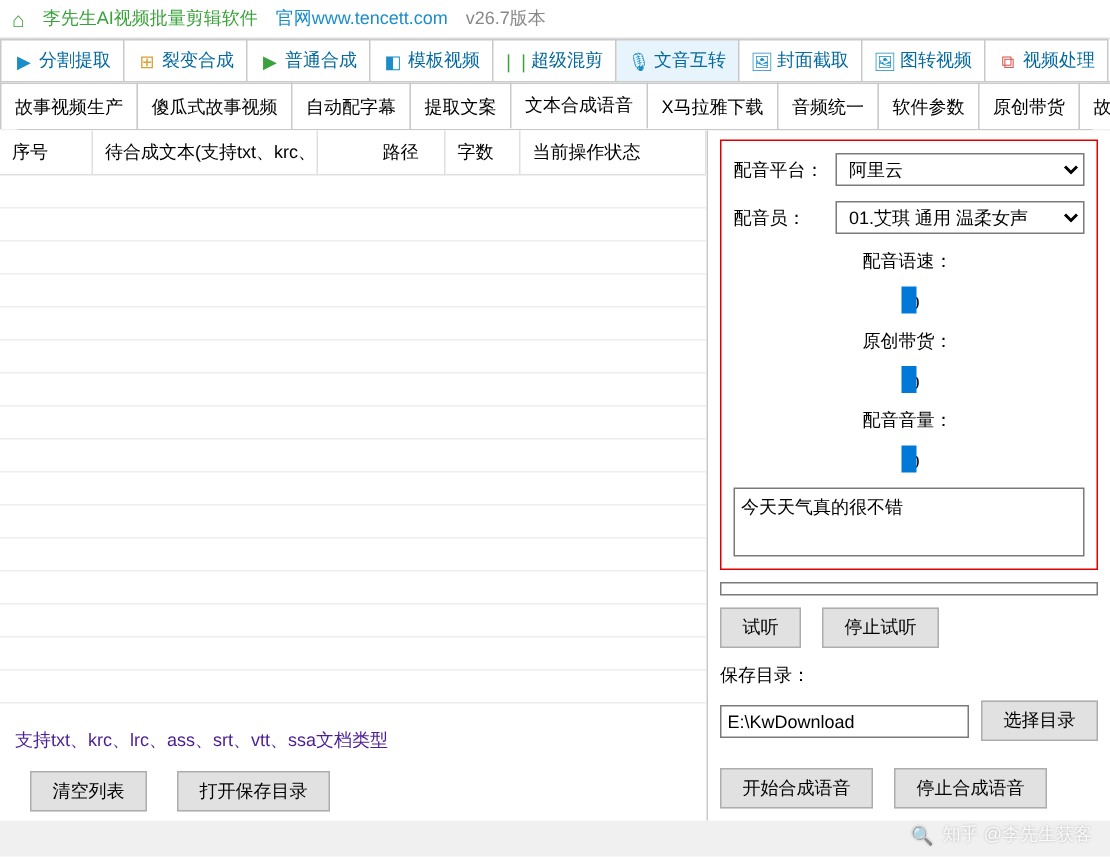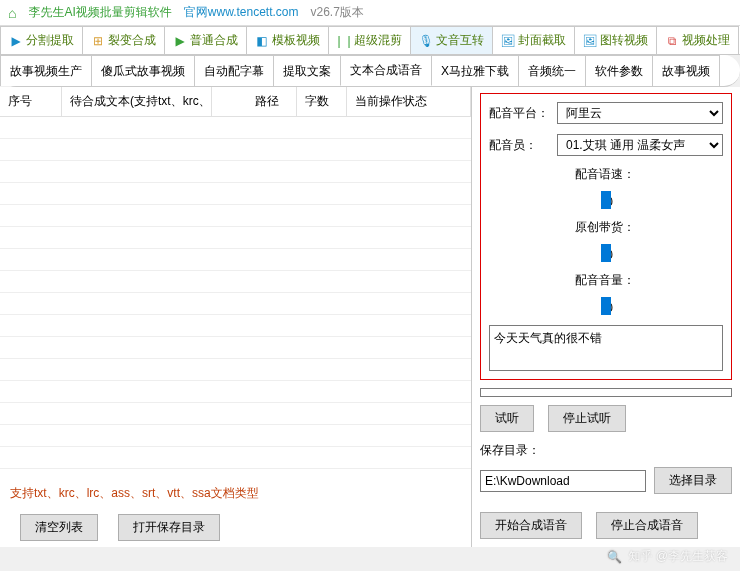--- a/index.html
+++ b/index.html
@@ -5,38 +5,38 @@
 * { box-sizing: border-box; margin: 0; padding: 0; font-family: "Microsoft YaHei", sans-serif; font-size: 12px; }
 body { background: #f0f0f0; width: 740px; height: 571px; overflow: hidden; }
 .title-bar { background: #fff; padding: 4px 8px; border-bottom: 1px solid #ddd; display: flex; align-items: center; gap: 12px; }
 .title-bar .home-icon { color: #3aa23a; font-size: 14px; }
 .title-green { color: #3aa23a; }
 .title-blue { color: #1b8dc9; }
 .title-gray { color: #888; }
 .tab-row { display: flex; background: #fff; border-bottom: 1px solid #c9c9c9; padding: 0; }
 .tab-row .tab { padding: 5px 8px; border: 1px solid #c9c9c9; border-bottom: none; background: #fff; margin-right: -1px; display: flex; align-items: center; gap: 3px; cursor: pointer; white-space: nowrap; }
 .tab-row .tab .ic { width: 14px; height: 14px; display: inline-flex; align-items: center; justify-content: center; }
-.tab-row .tab span.lbl { color: #4d7c0f; }
+.tab-row .tab span.lbl { color: #0369a1; }
 .tab-row.sub .tab { padding: 6px 9px; }
 .tab-row.sub .tab span.lbl { color: #000; }
 .tab-row.sub .tab.active { background: #fff; border-bottom: 1px solid #fff; position: relative; z-index: 2; }
 .tab-row.sub { border-top: none; border-radius: 16px; }
 .tab-row.top .tab.active { background: #e8f4fc; }
 .content { display: flex; background: #fff; height: 460px; }
 .left { flex: 1; display: flex; flex-direction: column; border-right: 1px solid #c9c9c9; }
 .table-header { display: flex; background: #fff; border-bottom: 1px solid #e0e0e0; }
 .table-header .col { padding: 6px 8px; border-right: 1px solid #e0e0e0; white-space: nowrap; overflow: hidden; }
 .col.c1 { width: 62px; }
 .col.c2 { width: 150px; }
 .col.c3 { width: 50px; margin-left: 35px; }
 .col.c4 { width: 50px; }
 .col.c5 { flex: 1; }
 .table-body { flex: 1; overflow: hidden; }
 .table-row { display: flex; height: 22px; border-bottom: 1px solid #eee; }
-.red-hint { color: #c2410c; padding: 6px 10px; }
+.red-hint { color: #4c1d95; padding: 6px 10px; }
 .bottom-buttons { display: flex; gap: 20px; padding: 6px 20px; }
 .btn { border: 1px solid #adadad; background: #e1e1e1; padding: 4px 14px; cursor: pointer; }
 .right { width: 268px; padding: 6px 8px 8px 8px; display: flex; flex-direction: column; gap: 8px; }
 .red-box { border: 1px solid #d00; padding: 8px 8px; display: flex; flex-direction: column; gap: 10px; }
 .form-row { display: flex; align-items: center; gap: 6px; }
 .form-row .flabel { width: 62px; }
 .form-row select, .form-row input[type=text] { flex: 1; border: 1px solid #7a7a7a; padding: 2px 4px; height: 22px; background: #fff; }
 .slider-row { display: flex; align-items: center; gap: 6px; flex-direction: column; }
 .slider-row .flabel { width: 62px; }
 .slider-track { flex: 1; height: 18px; position: relative; display: flex; align-items: center; }
@@ -120,20 +120,23 @@
     <div class="tab">
       <span class="lbl">X马拉雅下载</span>
     </div>
     <div class="tab">
       <span class="lbl">音频统一</span>
     </div>
     <div class="tab">
       <span class="lbl">软件参数</span>
     </div>
     <div class="tab">
+      <span class="lbl">原创带货</span>
+    </div>
+    <div class="tab">
       <span class="lbl">故事视频</span>
     </div>
   </div>
 
 <div class="content">
   <div class="left">
     <div class="table-header">
       <div class="col c1">序号</div>
       <div class="col c2">待合成文本(支持txt、krc、...</div>
       <div class="col c3">路径</div>

